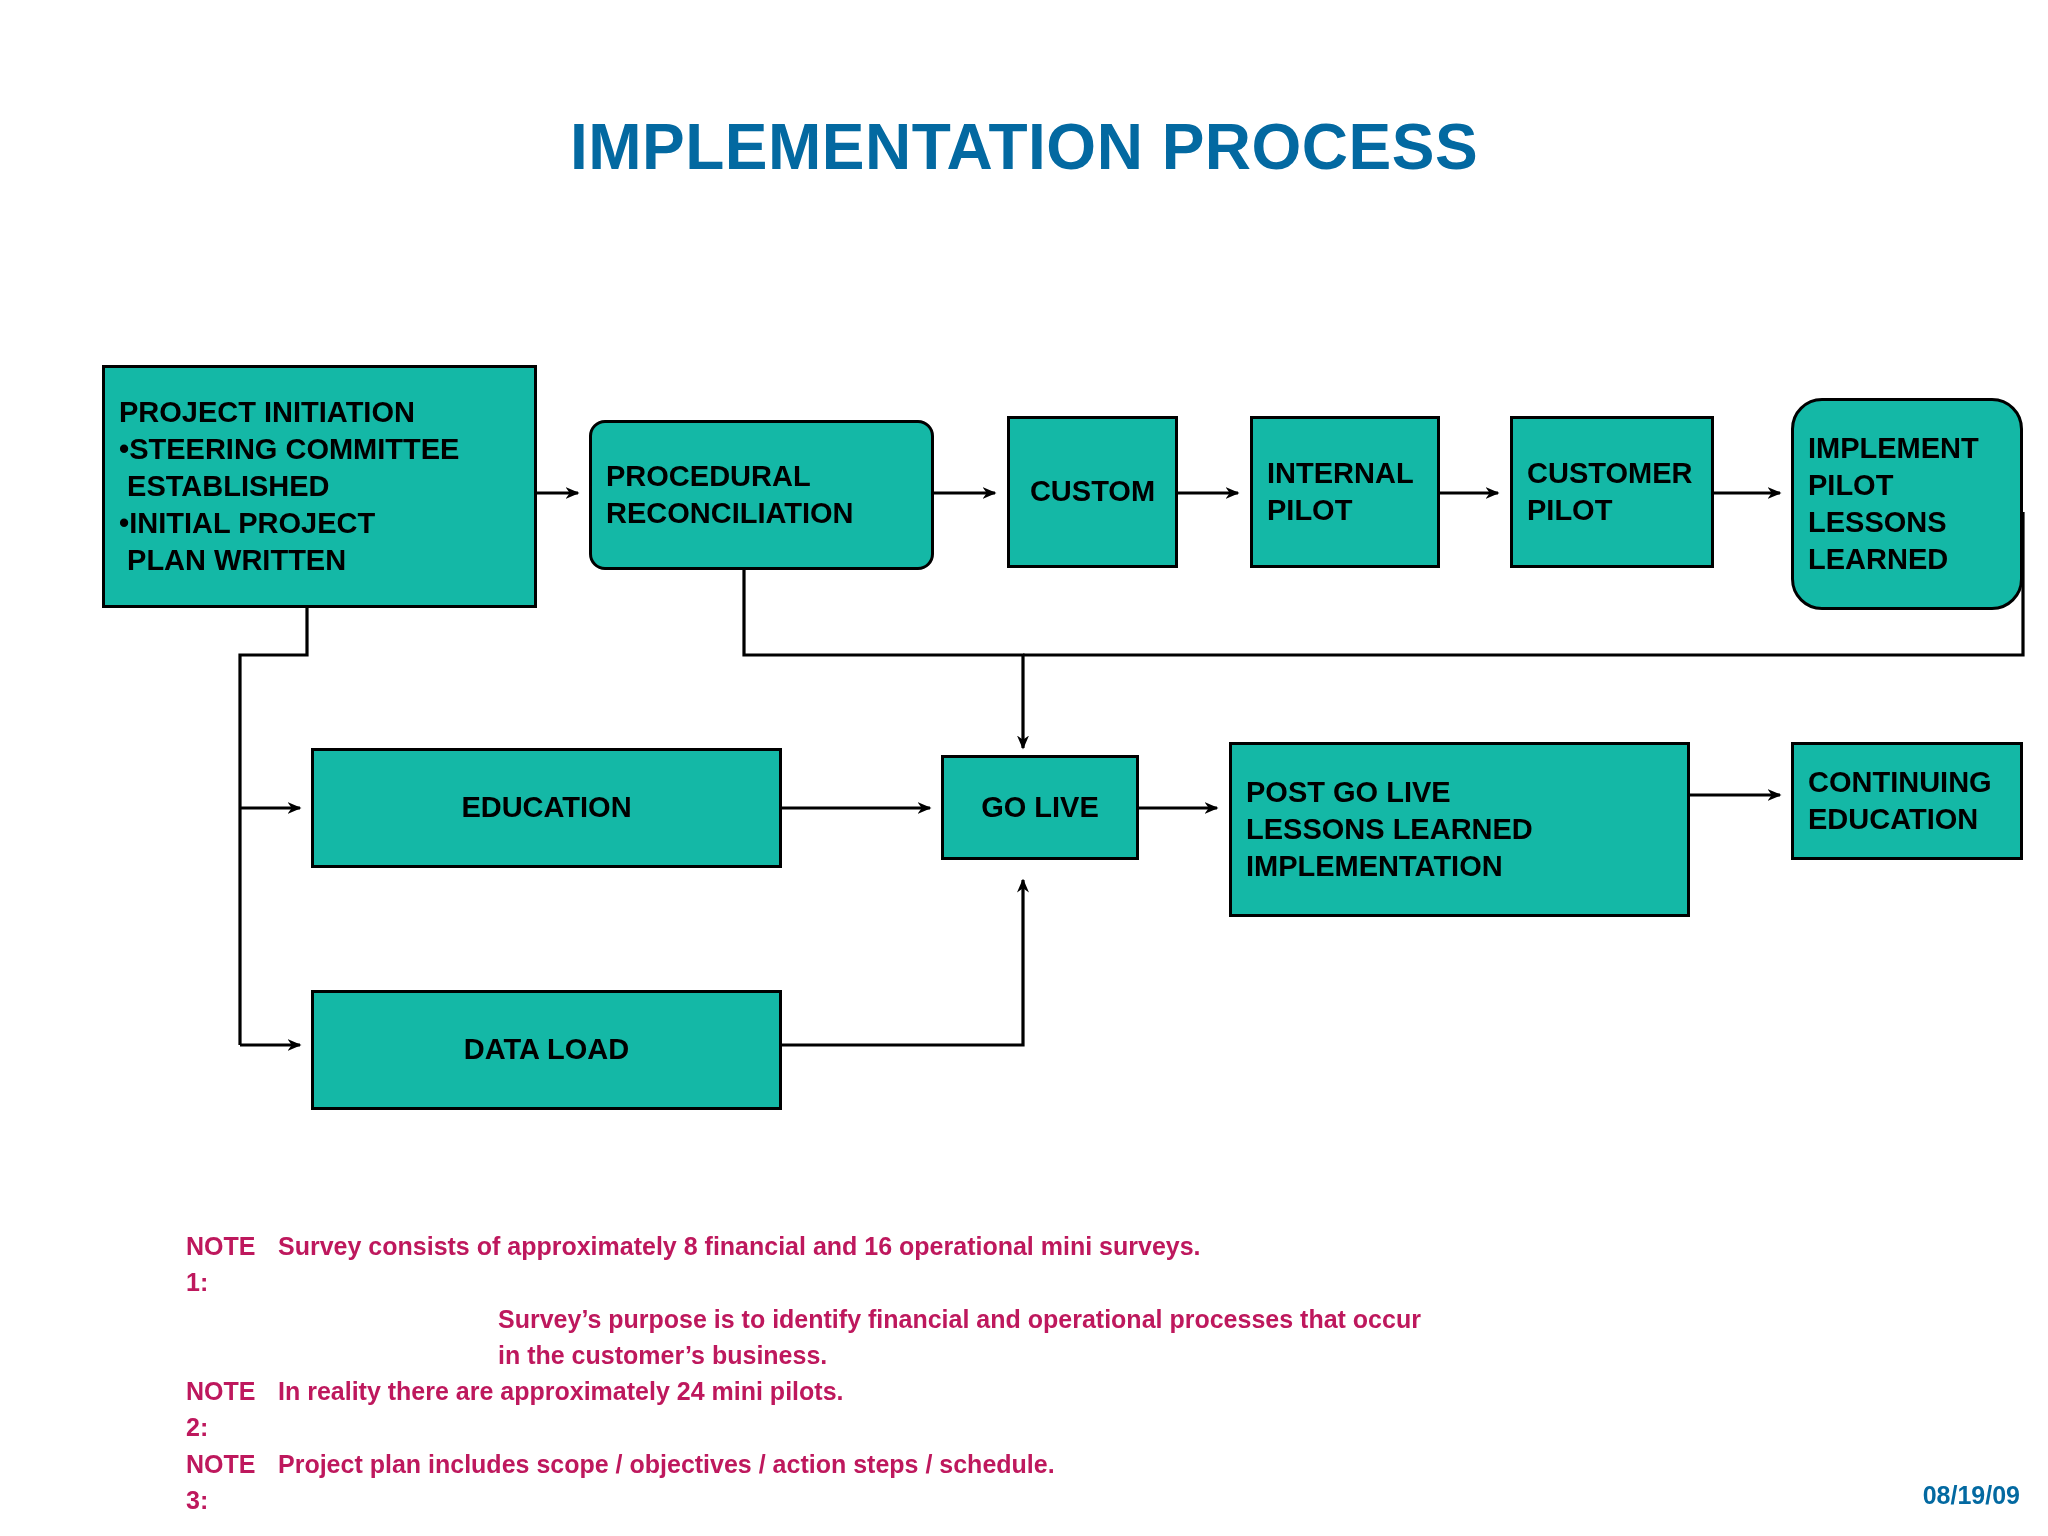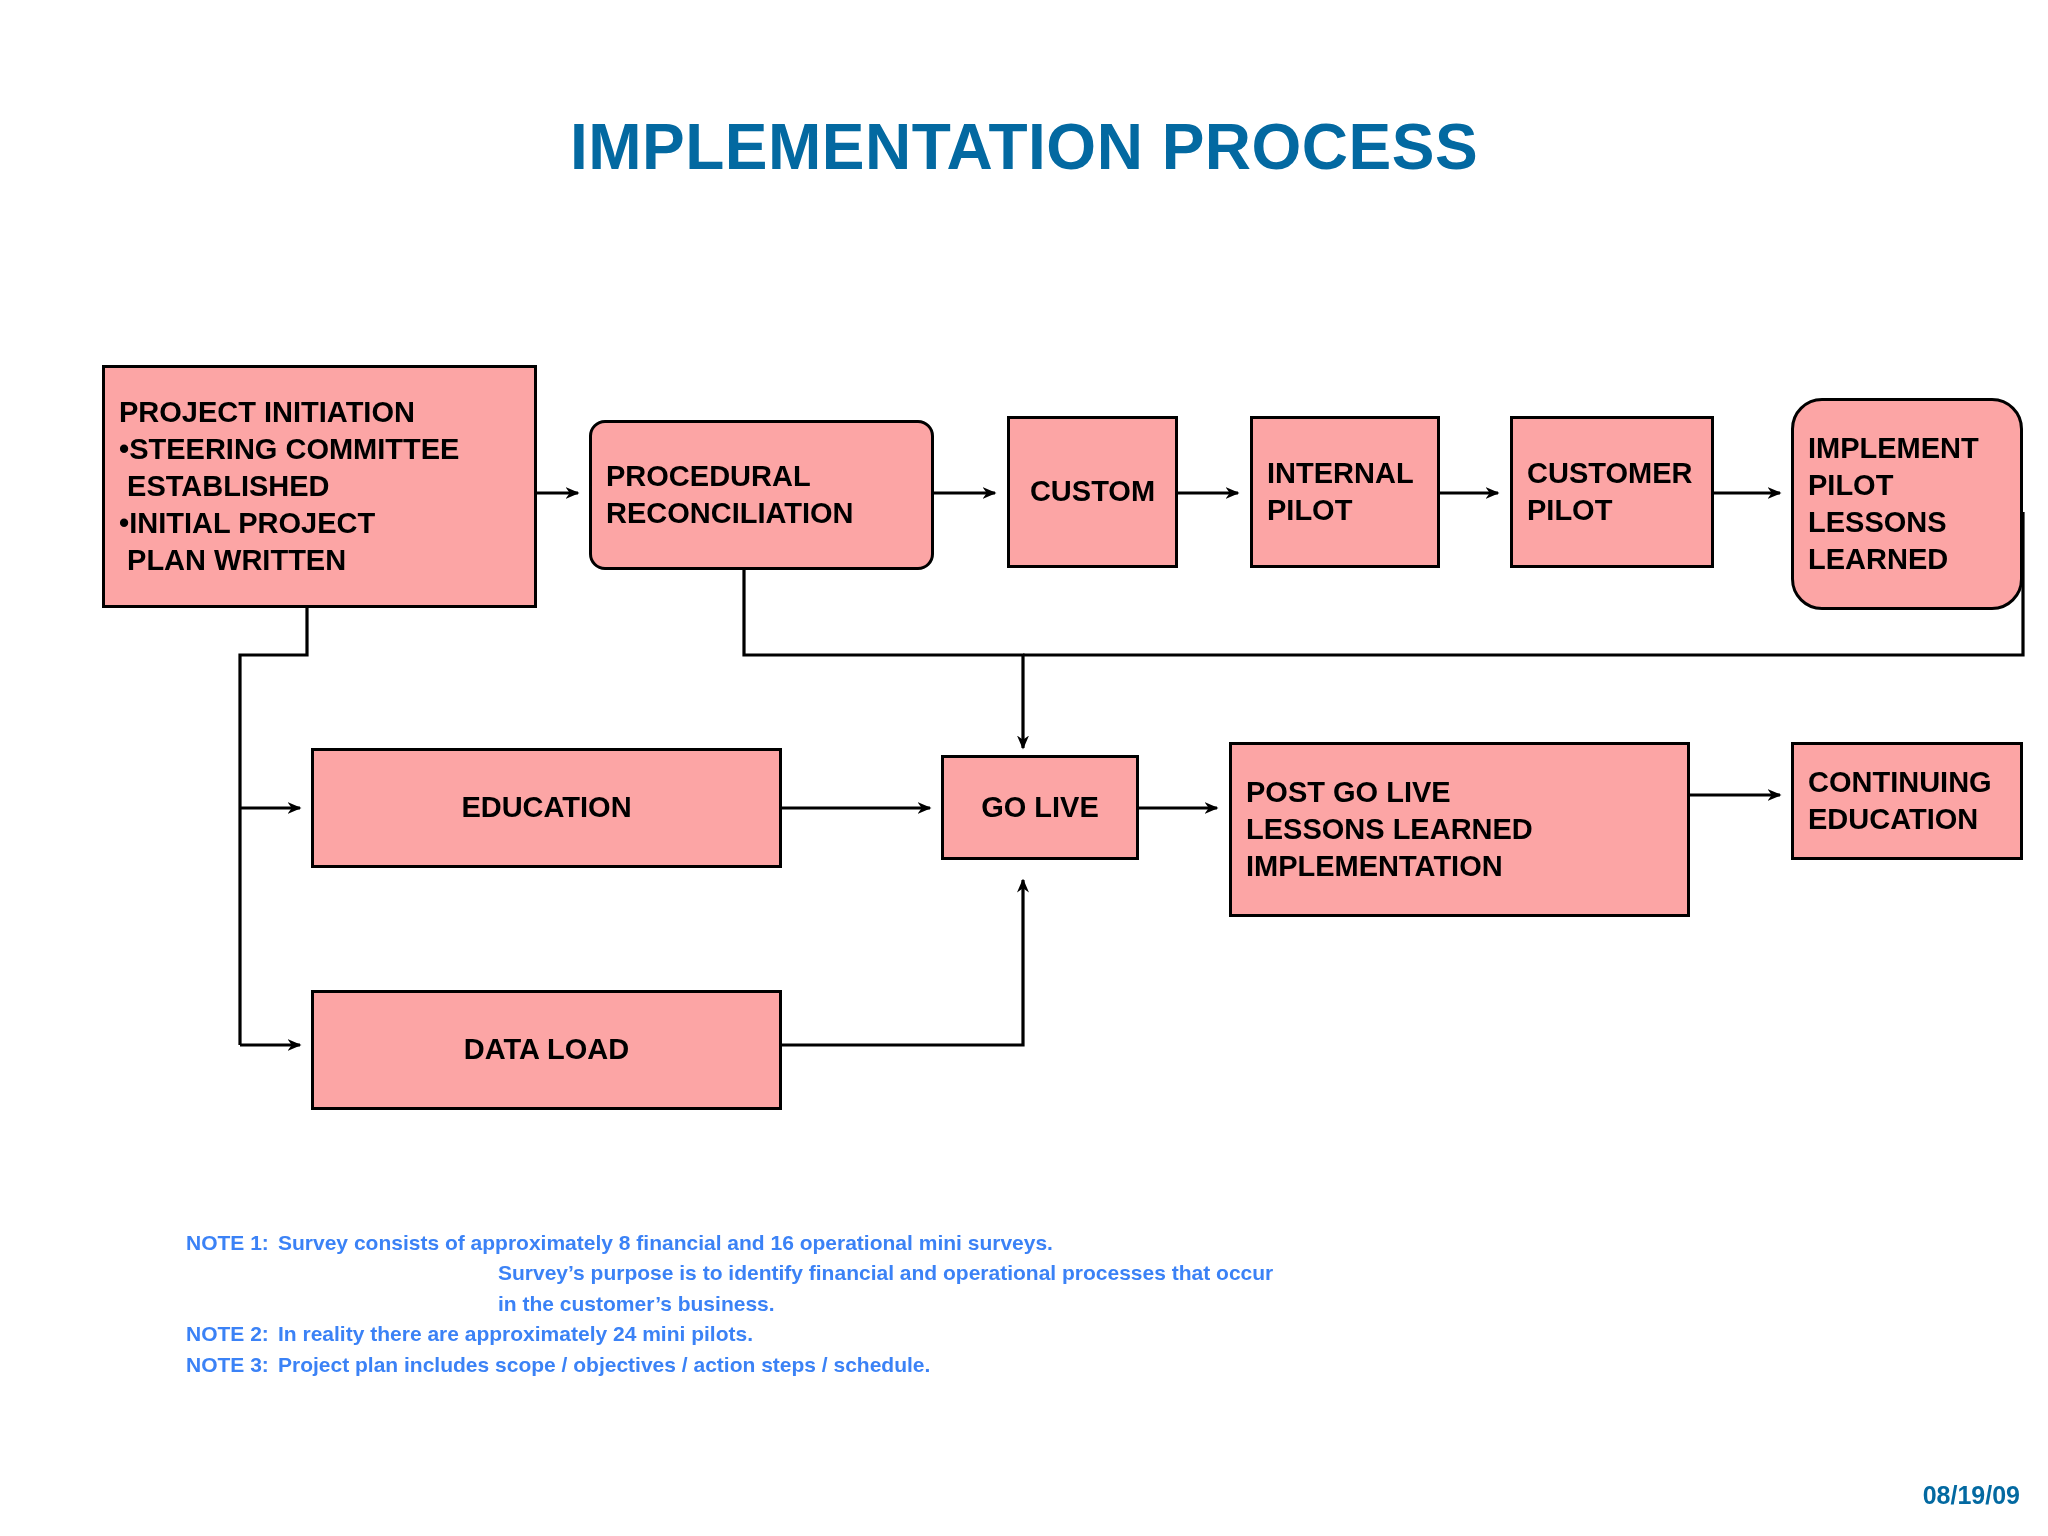--- a/index.html
+++ b/index.html
@@ -18,21 +18,21 @@
     text-align:center;
     font-size:64px;
     font-weight:bold;
     letter-spacing:0.5px;
     color:#0369a1;
   }
 
   .box{
     position:absolute;
     border:3px solid #000;
-    background:#fca5a5;
+    background:#14b8a6;
     box-sizing:border-box;
     color:#000;
     font-weight:bold;
     font-size:29px;
     line-height:1.28;
     display:flex;
     flex-direction:column;
     justify-content:center;
     z-index:5;
   }
@@ -40,23 +40,23 @@
   .box.left{align-items:flex-start;text-align:left;padding-left:14px;}
   .box .ln{white-space:pre;}
 
   
   #wires{position:absolute;left:0;top:0;width:2048px;height:1536px;z-index:2;}
 
   
   #notes{
     position:absolute;
     left:186px;top:1228px;
-    font-size:21px;
+    font-size:25px;
     font-weight:bold;
-    color:#3b82f6;
+    color:#be185d;
     line-height:1.45;
   }
   .note-row{display:flex;}
   .note-label{width:92px;flex:0 0 92px;}
   .note-body{white-space:pre;}
   .note-indent-1{margin-left:312px;white-space:pre;}
   .note-indent-2{margin-left:92px;white-space:pre;}
 
   #datestamp{
     position:absolute;

